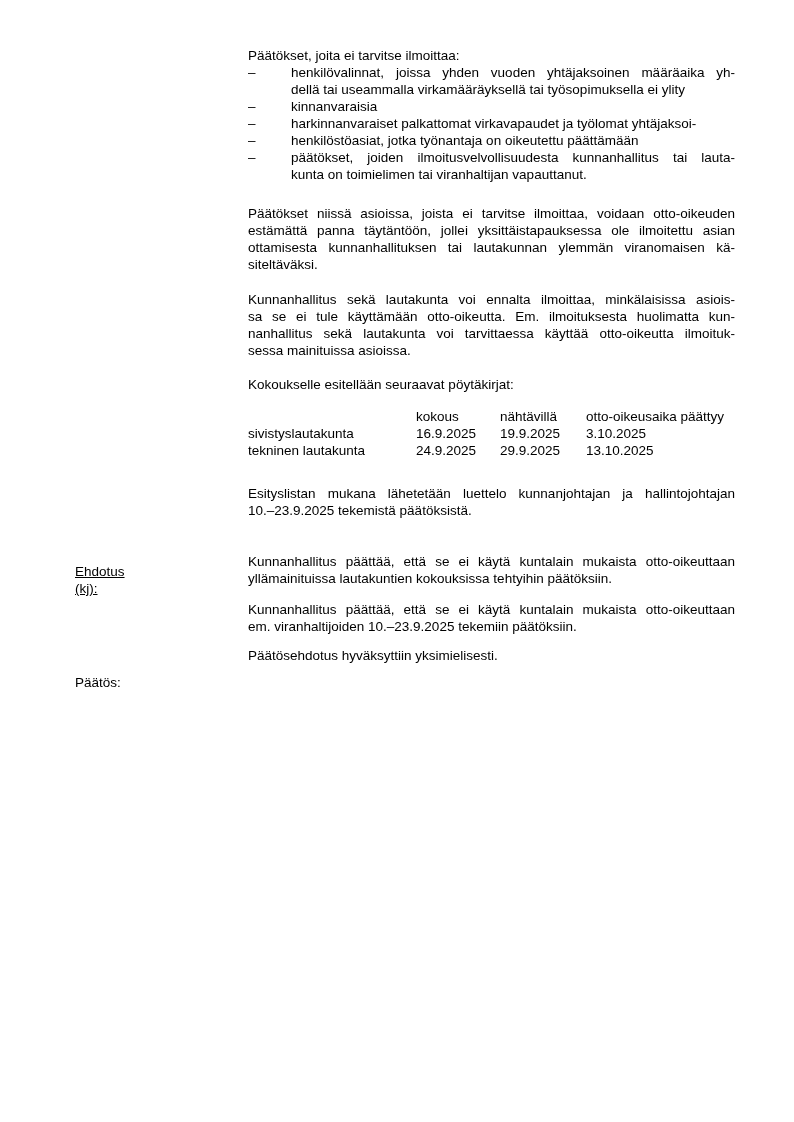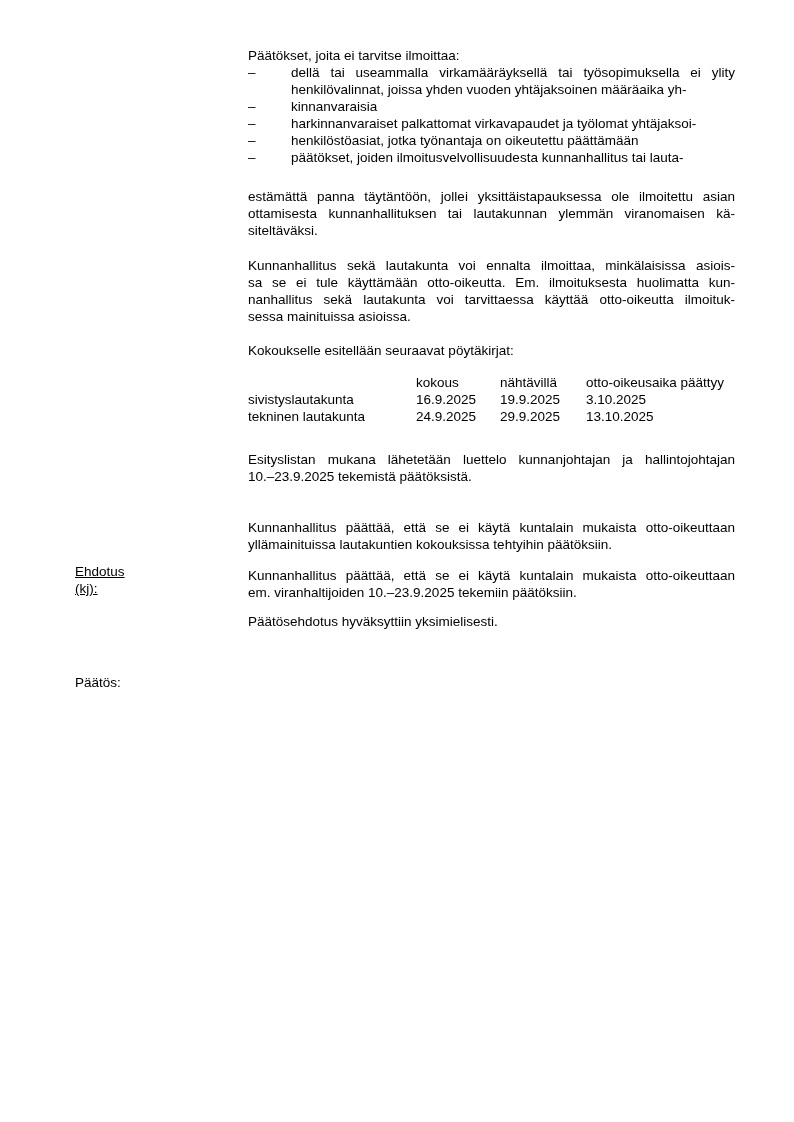--- a/index.html
+++ b/index.html
@@ -63,22 +63,22 @@
   <div class="label-paatos">Päätös:</div>
 
   <div class="main-col">
 
     <div>Päätökset, joita ei tarvitse ilmoittaa:</div>
 
     <div>
       <div class="bullet-row">
         <span class="bullet-marker">–</span>
         <div class="bullet-body jtext">
+            <div class="ln">henkilövalinnat, joissa yhden vuoden yhtäjaksoinen määräaika yh-</div>
             <div class="ln">dellä tai useammalla virkamääräyksellä tai työsopimuksella ei ylity</div>
-            <div class="ln">henkilövalinnat, joissa yhden vuoden yhtäjaksoinen määräaika yh-</div>
           </div>
       </div>
       <div class="bullet-row">
         <span class="bullet-marker">–</span>
         <div class="bullet-body jtext">
             <div class="ln">kinnanvaraisia</div>
           </div>
       </div>
       <div class="bullet-row">
         <span class="bullet-marker">–</span>
@@ -89,25 +89,27 @@
       <div class="bullet-row">
         <span class="bullet-marker">–</span>
         <div class="bullet-body jtext">
             <div class="ln">henkilöstöasiat, jotka työnantaja on oikeutettu päättämään</div>
           </div>
       </div>
       <div class="bullet-row">
         <span class="bullet-marker">–</span>
         <div class="bullet-body jtext">
             <div class="ln">päätökset, joiden ilmoitusvelvollisuudesta kunnanhallitus tai lauta-</div>
+            <div class="ln">kunta on toimielimen tai viranhaltijan vapauttanut.</div>
           </div>
       </div>
     </div>
 
     <div class="jtext p-otto">
+        <div class="ln">Päätökset niissä asioissa, joista ei tarvitse ilmoittaa, voidaan otto-oikeuden</div>
         <div class="ln">estämättä panna täytäntöön, jollei yksittäistapauksessa ole ilmoitettu asian</div>
         <div class="ln">ottamisesta kunnanhallituksen tai lautakunnan ylemmän viranomaisen kä-</div>
         <div class="ln">siteltäväksi.</div>
       </div>
 
     <div class="jtext p-ennalta">
         <div class="ln">Kunnanhallitus sekä lautakunta voi ennalta ilmoittaa, minkälaisissa asiois-</div>
         <div class="ln">sa se ei tule käyttämään otto-oikeutta. Em. ilmoituksesta huolimatta kun-</div>
         <div class="ln">nanhallitus sekä lautakunta voi tarvittaessa käyttää otto-oikeutta ilmoituk-</div>
         <div class="ln">sessa mainituissa asioissa.</div>

